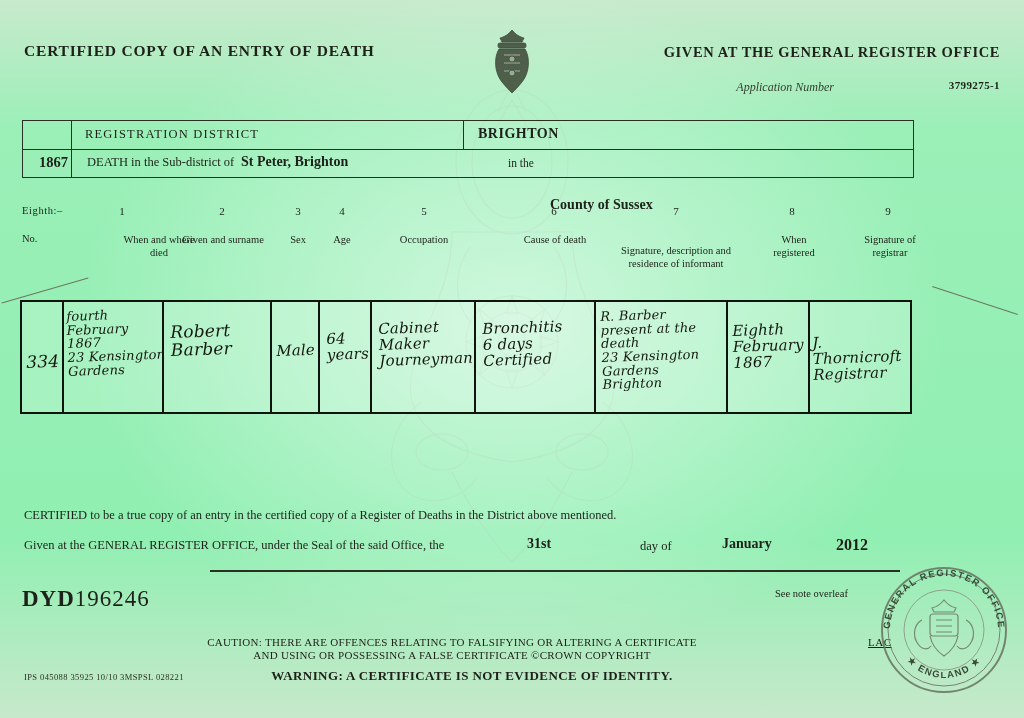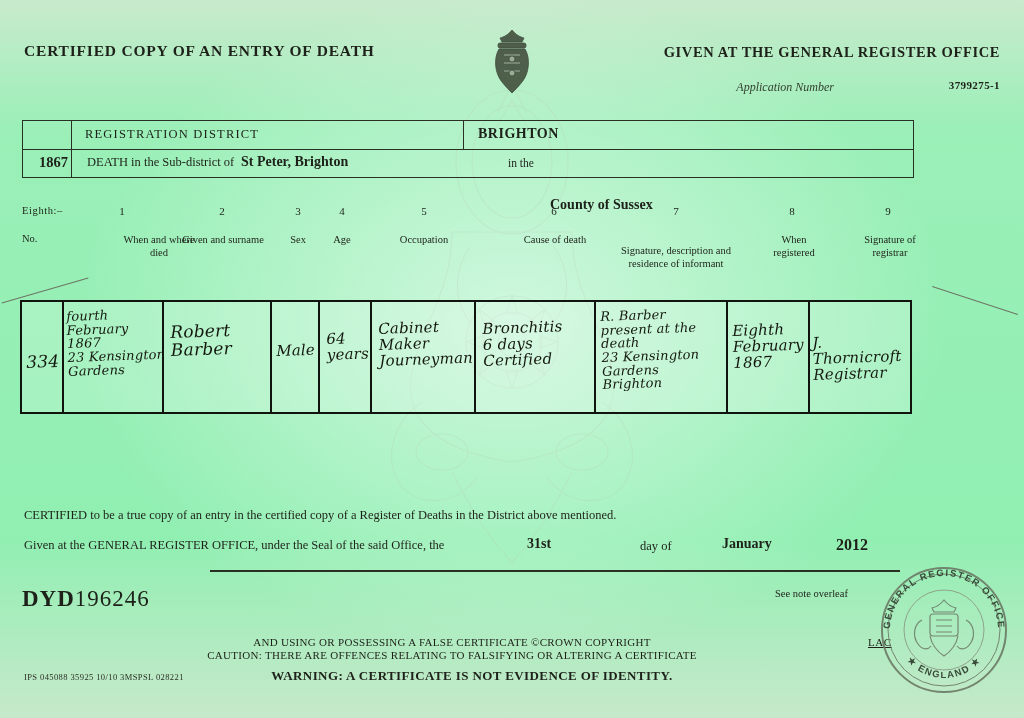--- a/index.html
+++ b/index.html
@@ -501,22 +501,22 @@
   <div class="rule"></div>
 
   <div class="serial">
     <b>DYD</b><span class="num">196246</span>
   </div>
 
   <div class="overleaf">See note overleaf</div>
   <div class="lac">LAC</div>
 
   <div class="caution">
+    <div>CAUTION: THERE ARE OFFENCES RELATING TO FALSIFYING OR ALTERING A CERTIFICATE</div>
     <div>AND USING OR POSSESSING A FALSE CERTIFICATE ©CROWN COPYRIGHT</div>
-    <div>CAUTION: THERE ARE OFFENCES RELATING TO FALSIFYING OR ALTERING A CERTIFICATE</div>
   </div>
   <div class="warning">WARNING: A CERTIFICATE IS NOT EVIDENCE OF IDENTITY.</div>
   <div class="ips">IPS  045088  35925  10/10  3MSPSL  028221</div>
 
   <svg class="seal" viewBox="0 0 140 140">
     <defs>
       <path id="arcTop" d="M 16 70 A 54 54 0 0 1 124 70"></path>
       <path id="arcBottom" d="M 22 70 A 48 48 0 0 0 118 70"></path>
     </defs>
     <circle cx="70" cy="70" r="62" fill="none" stroke="#6c7a66" stroke-width="2"></circle>

